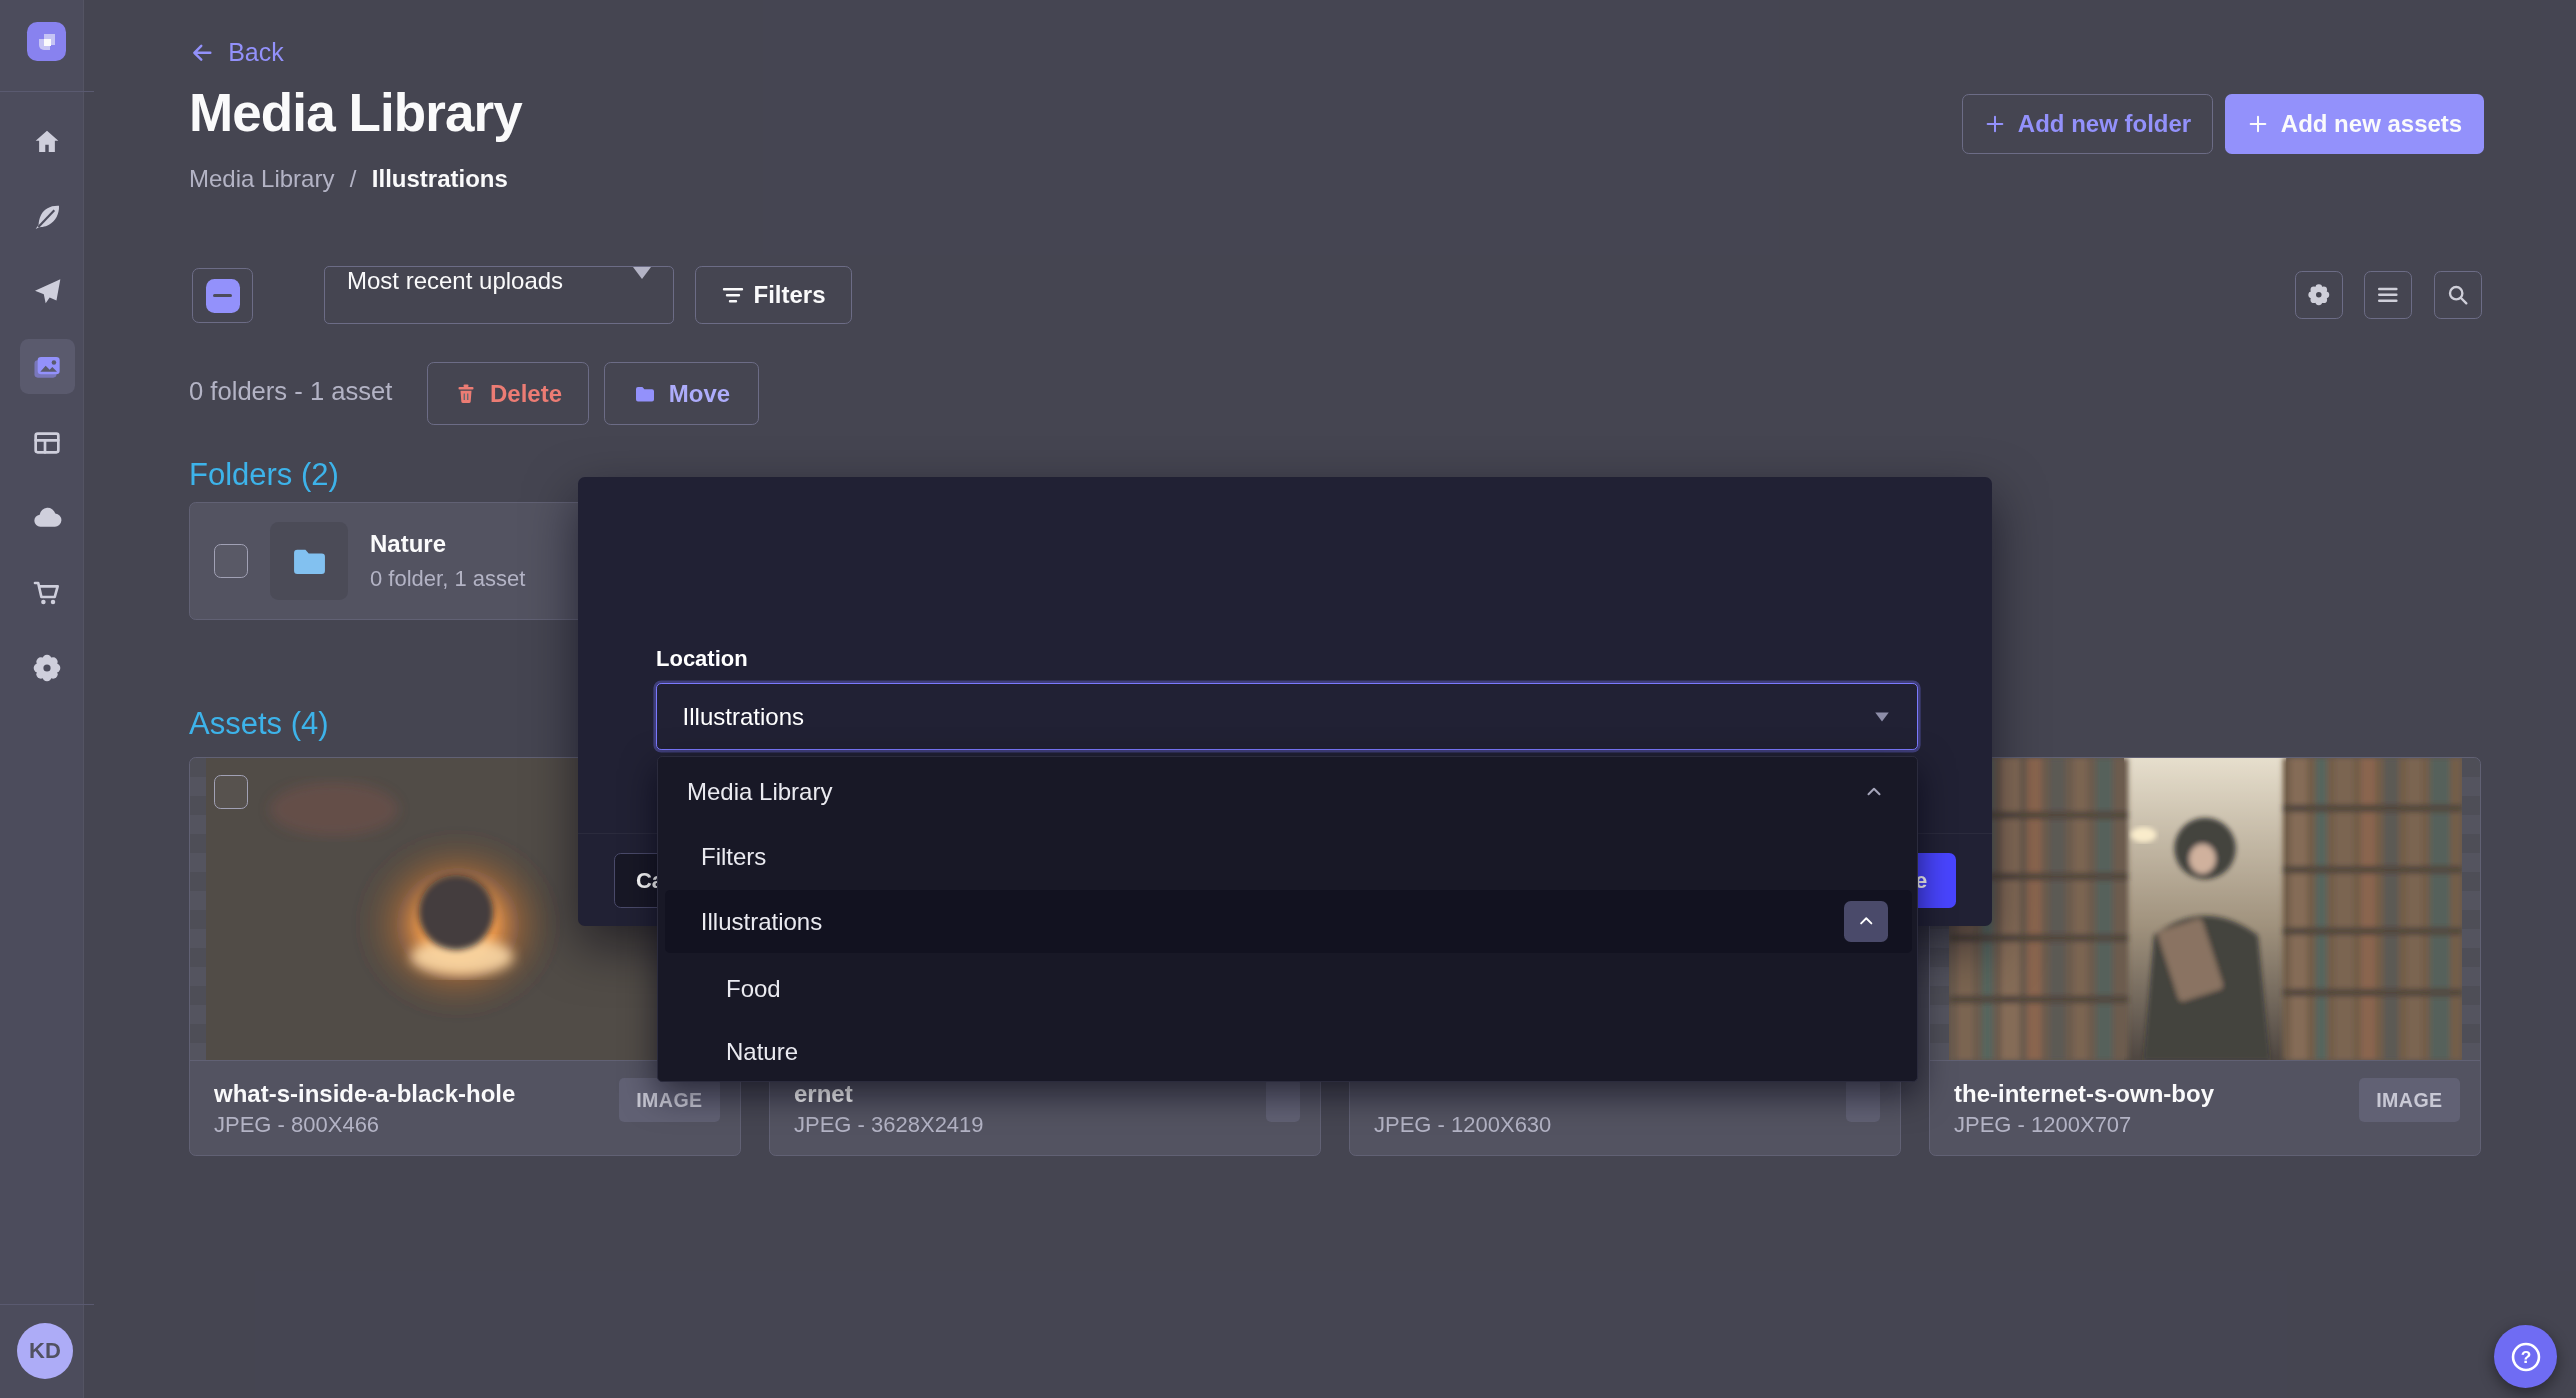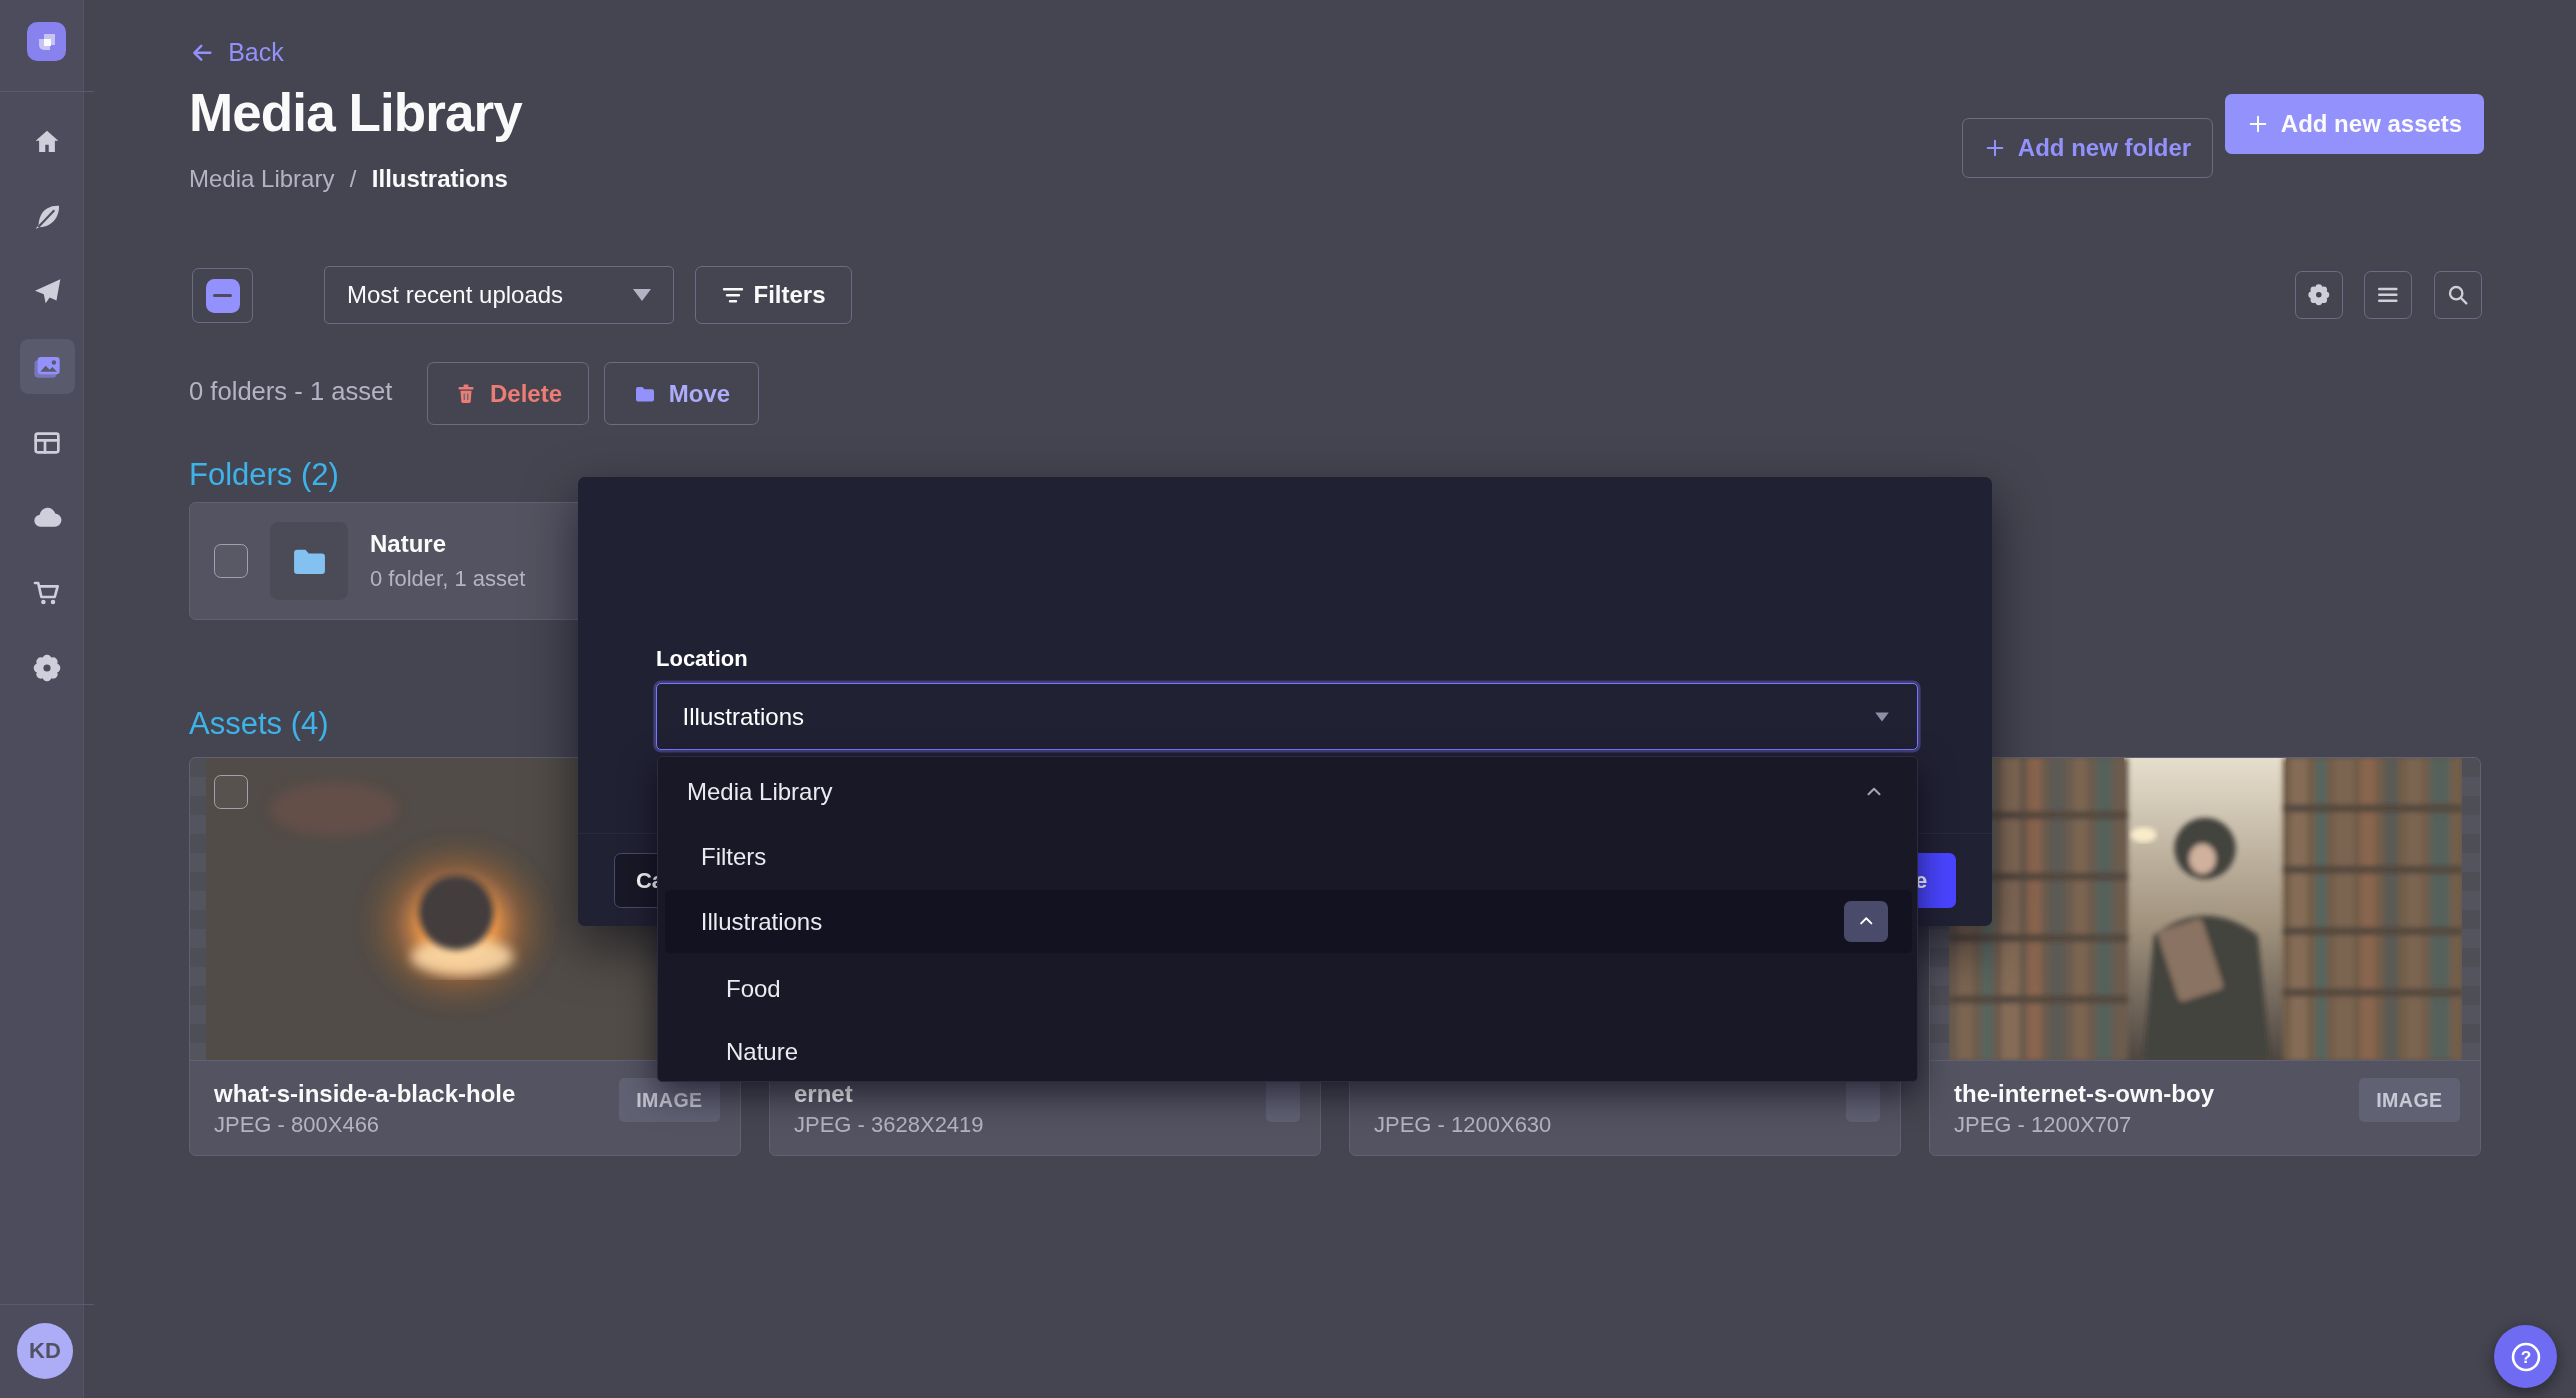--- a/index.html
+++ b/index.html
@@ -21,28 +21,28 @@
 
   
   #back { left:189px; top:38px; display:flex; align-items:center; gap:13.6px; color:#7b79ff; font-size:25px; }
   #page-title { left:189px; top:82px; font-size:53px; font-weight:bold; color:#ffffff; letter-spacing:-0.9px; }
   #breadcrumb { left:189px; top:165px; display:flex; align-items:center; gap:15.4px; font-size:24px; }
   #breadcrumb .parent { color:#a5a5ba; }
   #breadcrumb .sep { color:#a5a5ba; }
   #breadcrumb .current { color:#ffffff; font-weight:600; }
 
   .btn { display:flex; align-items:center; justify-content:center; gap:12px; border-radius:6.8px; font-size:24px; font-weight:600; }
-  #add-folder-btn { left:1962px; top:94px; width:251px; height:60px; border:0.9px solid #4a4a6a; color:#7b79ff;margin-top:24px; }
+  #add-folder-btn { left:1962px; top:94px; width:251px; height:60px; border:0.9px solid #4a4a6a; color:#7b79ff; }
   #add-assets-btn { left:2225px; top:94px; width:259px; height:60px; background:#7b79ff; color:#ffffff; }
 
   
   #master-check { left:192px; top:268px; width:61px; height:55px; border:0.9px solid #4a4a6a; border-radius:6.8px; display:flex; align-items:center; justify-content:center; }
   #master-check .box { width:34px; height:34px; border-radius:8.5px; background:#7b79ff; display:flex; align-items:center; justify-content:center; }
   #master-check .minus { width:19px; height:3.4px; border-radius:1.7px; background:#212134; }
-  #sort-select { left:324px; top:266px; width:350px; height:58px; border:0.9px solid #4a4a6a; border-radius:5.1px; color:#ffffff; font-size:24px; display:flex; align-items:center; justify-content:space-between; padding:0 22px; font-weight:400; }
+  #sort-select { left:324px; top:266px; width:350px; height:58px; border:0.9px solid #4a4a6a; border-radius:5.1px; color:#ffffff; font-size:24px; display:flex; justify-content:space-between; padding:0 22px; font-weight:400; }
   .caret-down { width:0; height:0; border-left:9.4px solid transparent; border-right:9.4px solid transparent; border-top:12px solid #a5a5ba; }
   #filters-btn { left:695px; top:266px; width:157px; height:58px; border:0.9px solid #4a4a6a; color:#ffffff;gap:8px; }
   .icon-btn { top:271px; width:48px; height:48px; border:0.9px solid #4a4a6a; border-radius:6.8px; display:flex; align-items:center; justify-content:center; }
   .icon-btn svg { width:25.6px; height:25.6px; }
   #settings-view-btn { left:2295px; } #list-view-btn { left:2364px; } #search-btn { left:2434px; }
 
   
   #selection-summary { left:189px; top:377px; font-size:25.6px; color:#a5a5ba; }
   #delete-btn { left:427px; top:362px; width:162px; height:63px; border:0.9px solid #4a4a6a; color:#ee5e52; }
   #move-btn { left:604px; top:362px; width:155px; height:63px; border:0.9px solid #4a4a6a; color:#9d9bff; }

